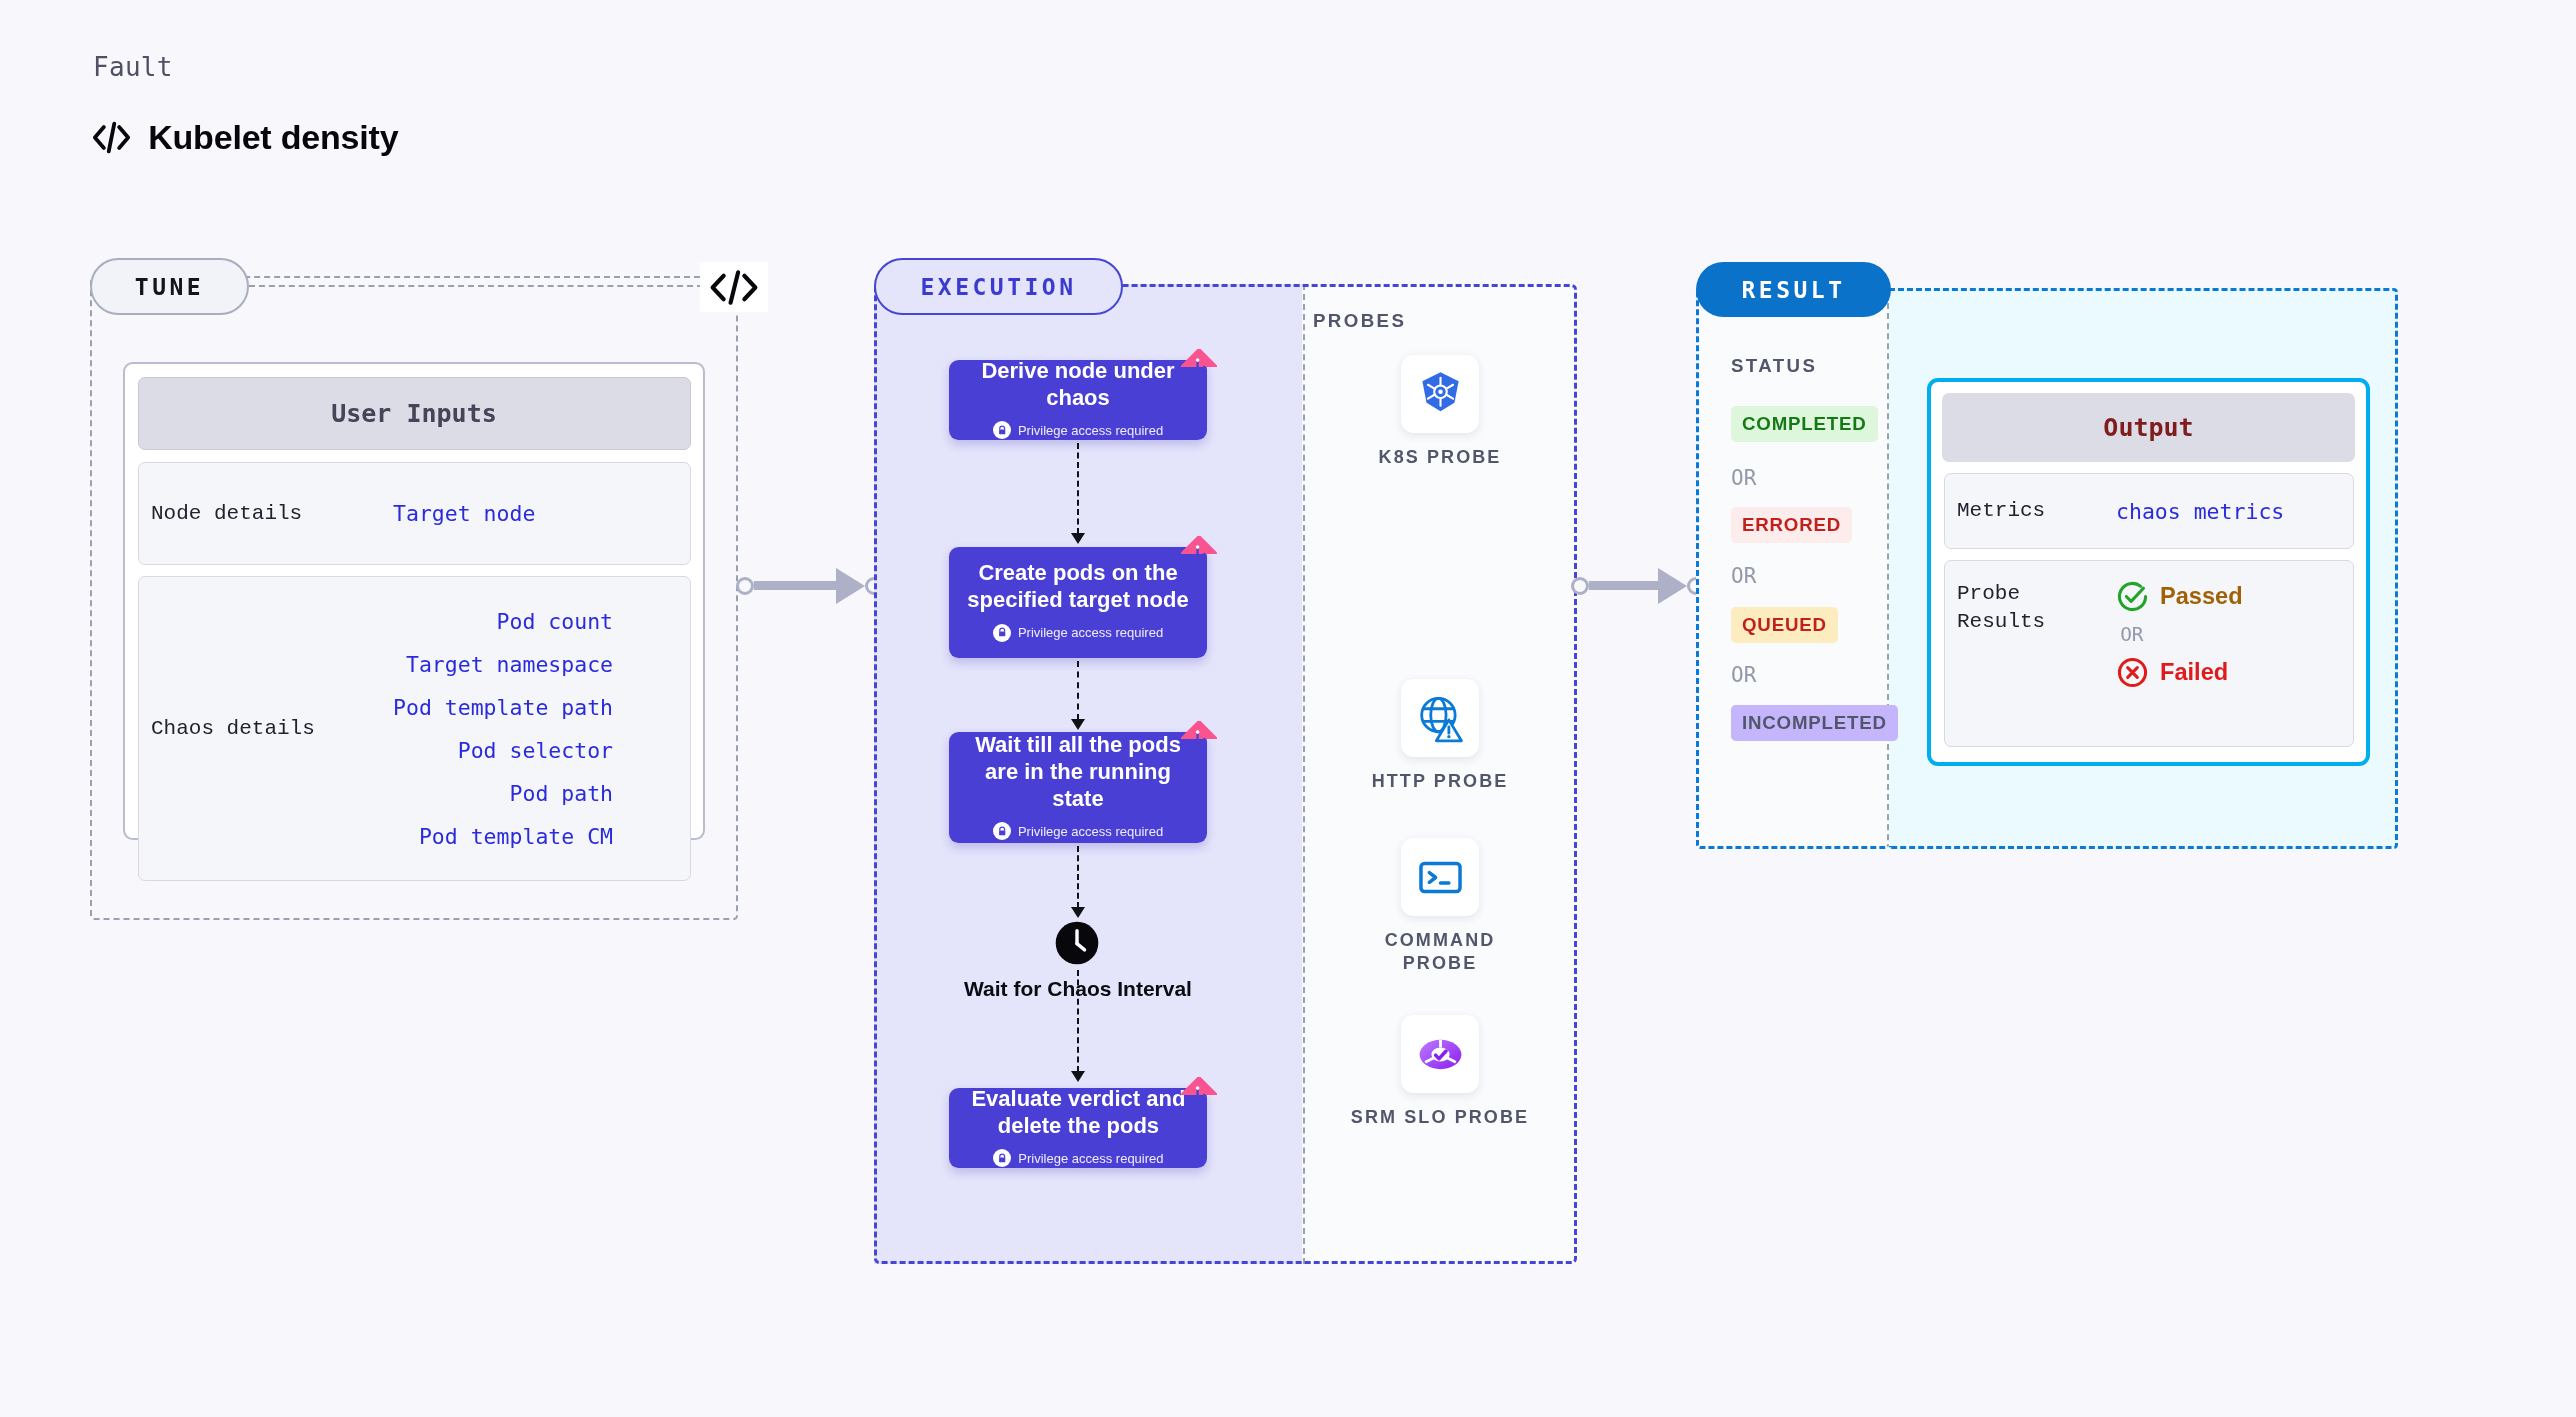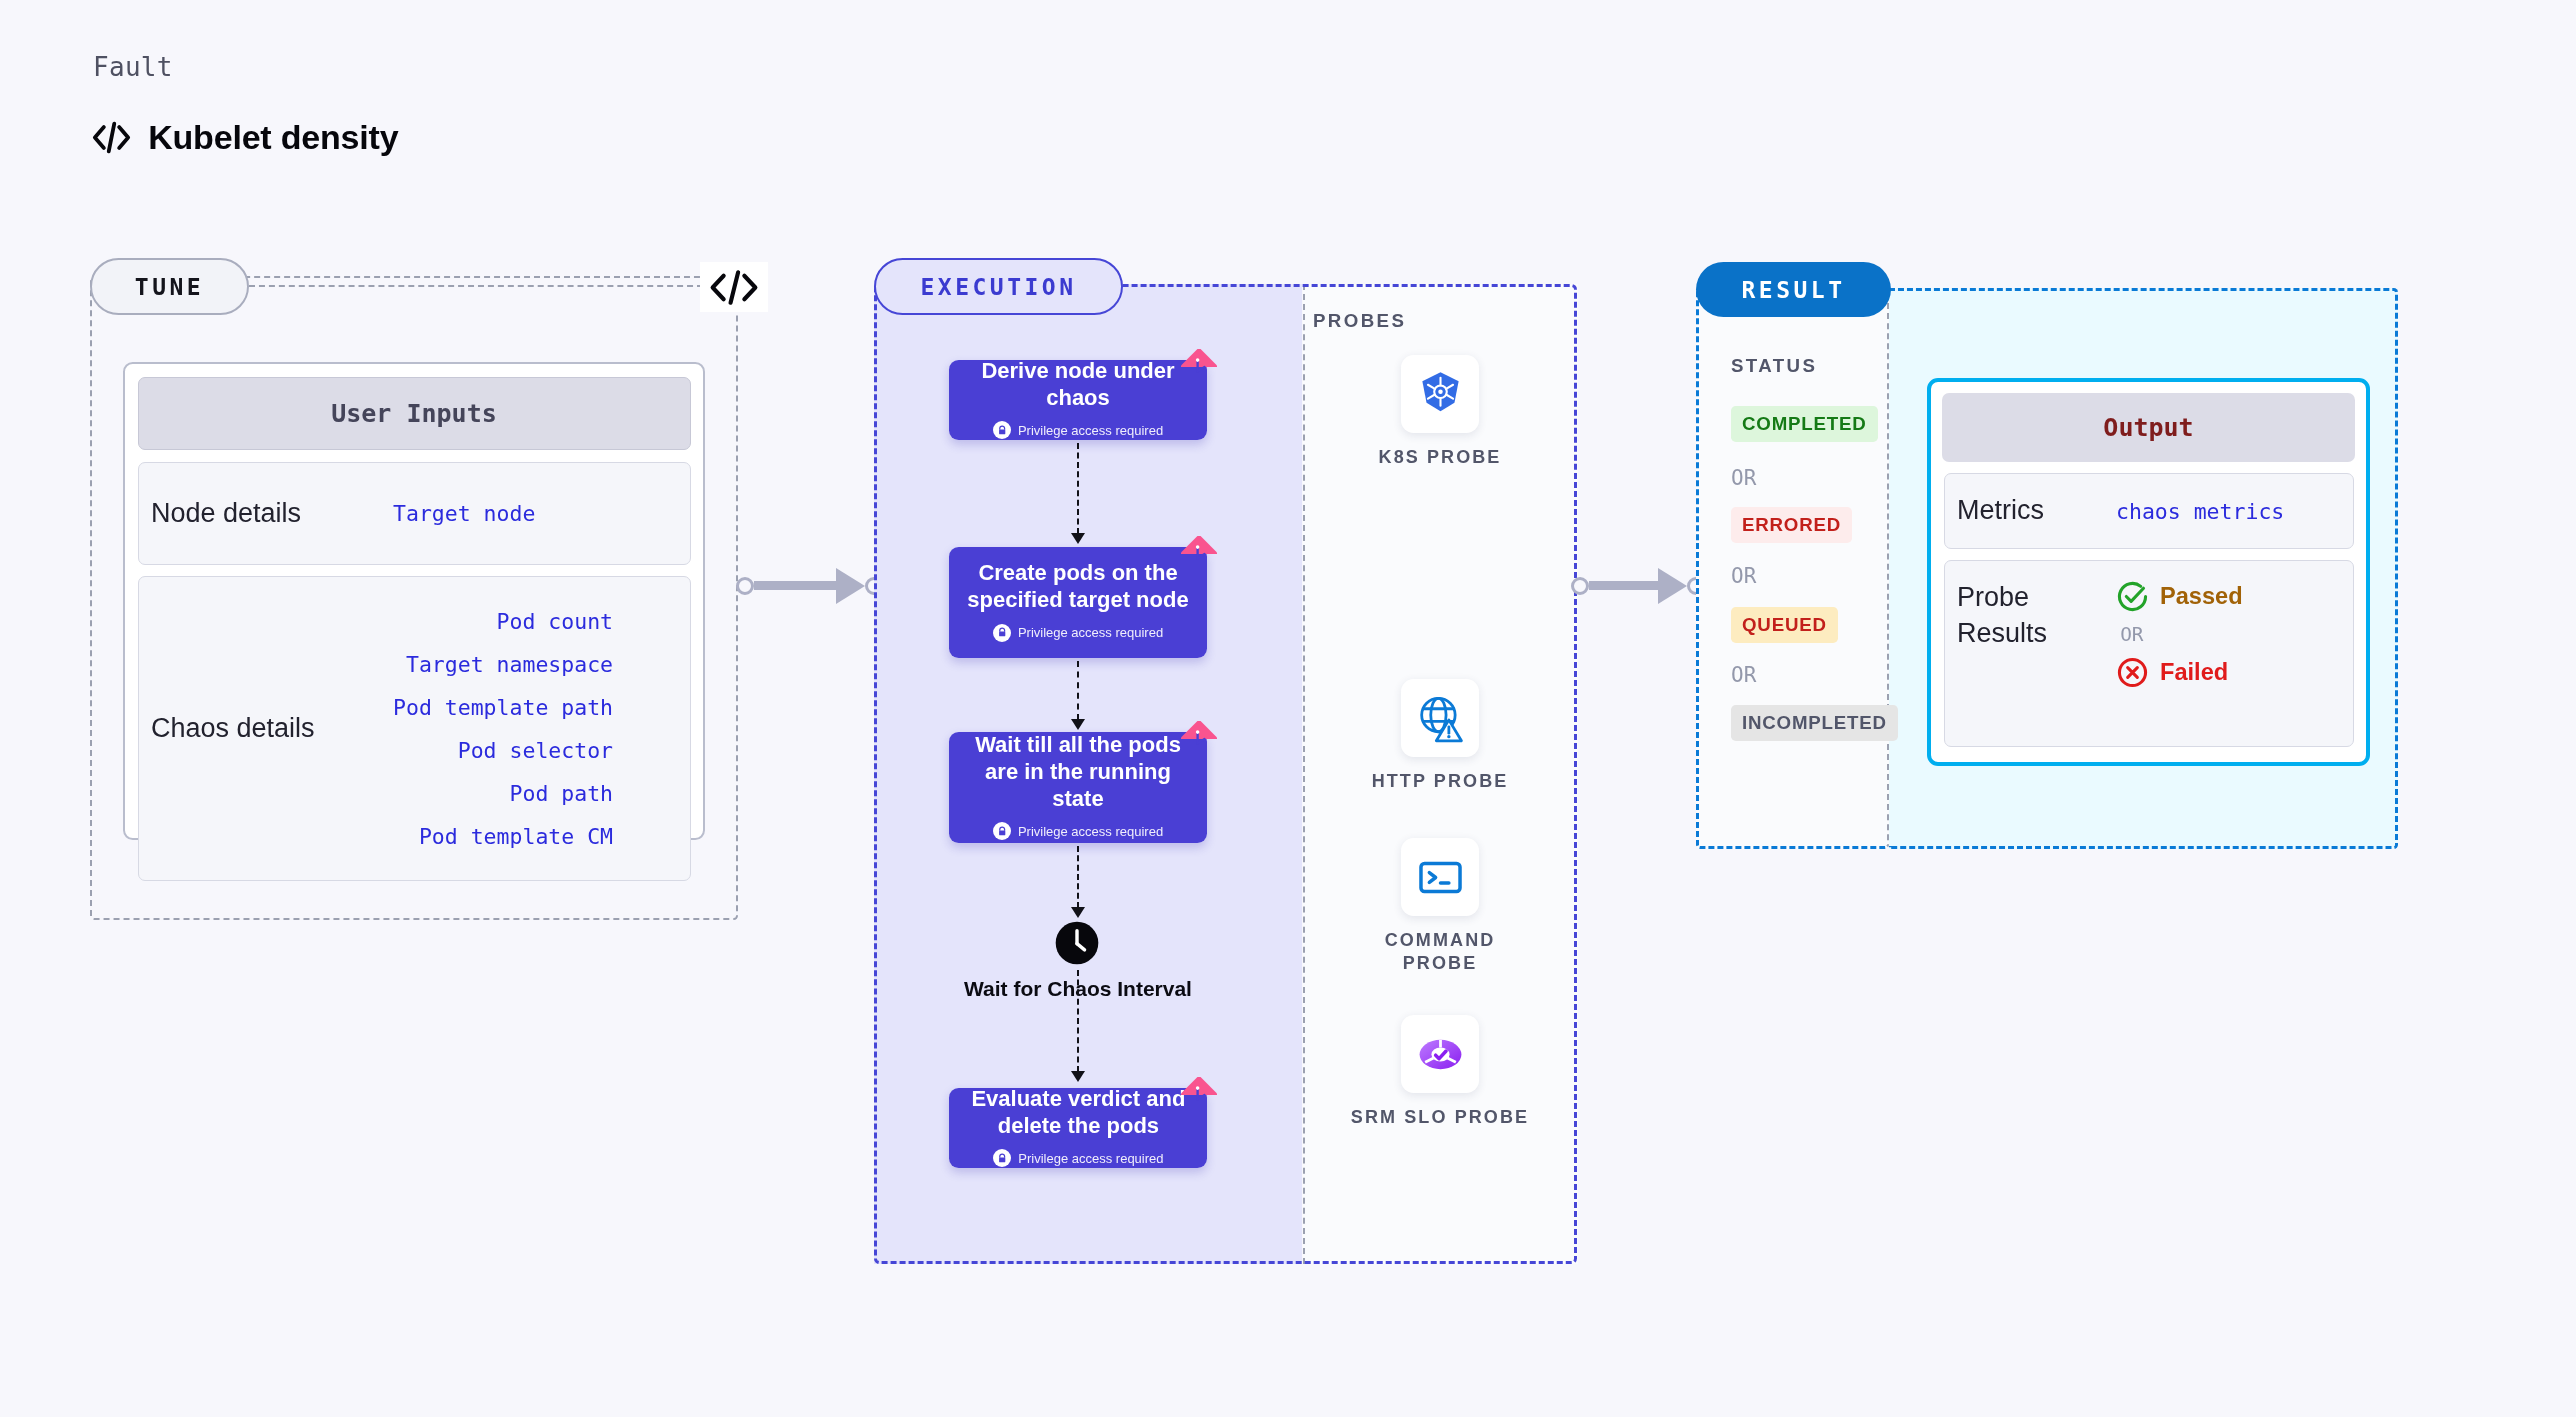--- a/index.html
+++ b/index.html
@@ -61,21 +61,21 @@
     margin: 12.5px; height: 73px; background: #dcdce7; border: 1.4px solid #c7c8d6;
     border-radius: 7px; display: flex; align-items: center; justify-content: center;
     font-family: "DejaVu Sans Mono", monospace; font-size: 25px;
     font-weight: bold; color: #45455a;
   }
   .row-box {
     margin: 0 12.5px 11px 12.5px; background: #f5f6fa; border: 1.4px solid #d7d9e4;
     border-radius: 7px; display: flex; align-items: center; padding: 18px 12.5px;
   }
   .row-key {
-    font-family: Liberation Sans, sans-serif; font-size: 27px; color: #22222e;
+    font-family: Liberation Mono, monospace; font-size: 21px; color: #22222e;
     width: 242px; flex: none; line-height: 1.32;
   }
   .row-vals { display: flex; flex-direction: column; gap: 18px; align-items: flex-end; }
   .row-val {
     font-family: "DejaVu Sans Mono", monospace; font-size: 21.5px; color: #2b2bdd;
   }
 
   #tune-card { left: 123px; top: 362px; width: 582px; height: 478px; }
   #tune-row-node { height: 103px; }
   #tune-row-chaos { height: 305px; }
@@ -208,21 +208,21 @@
   .or-text {
     position: absolute; font-size: 21px; color: #9398ab;
     font-family: "DejaVu Sans Mono", monospace;
   }
   #sb-completed { left: 1731px; top: 406px; background: #ddf6dc; color: #157a16; }
   #or-1 { left: 1731px; top: 466px; }
   #sb-errored { left: 1731px; top: 507px; background: #fdecec; color: #c2201b; }
   #or-2 { left: 1731px; top: 564px; }
   #sb-queued { left: 1731px; top: 607px; background: #fdecc0; color: #c2201b; }
   #or-3 { left: 1731px; top: 663px; }
-  #sb-incompleted { left: 1731px; top: 705px; background: #e5e5e5; color: #52566a; }
+  #sb-incompleted { left: 1731px; top: 705px; background: #c4b5fd; color: #52566a; }
 
   #output-card {
     position: absolute; left: 1927px; top: 378px; width: 443px; height: 388px;
     background: #ffffff; border: 4.2px solid #00aeef; border-radius: 11px;
   }
   #output-head {
     margin: 11px; height: 69px; background: #dcdce7; border-radius: 7px;
     display: flex; align-items: center; justify-content: center;
     font-family: "DejaVu Sans Mono", monospace; font-size: 25px;
     font-weight: bold; color: #7f1d1d;

